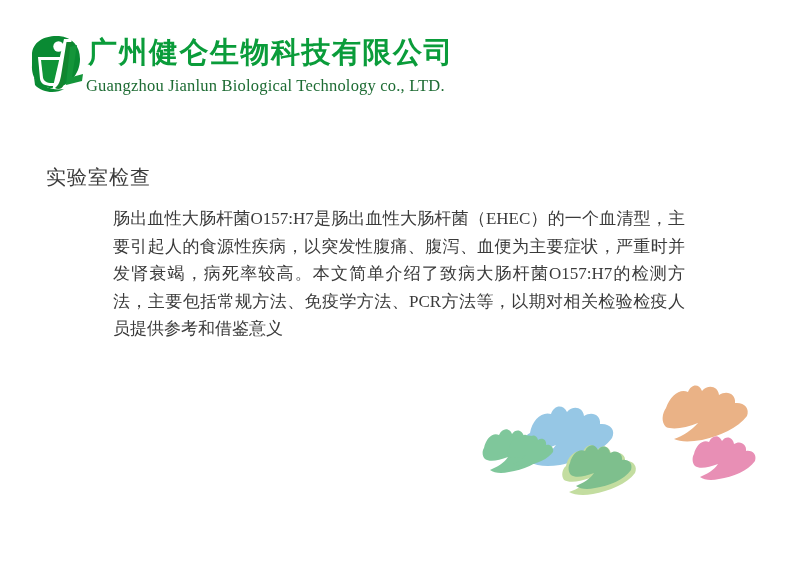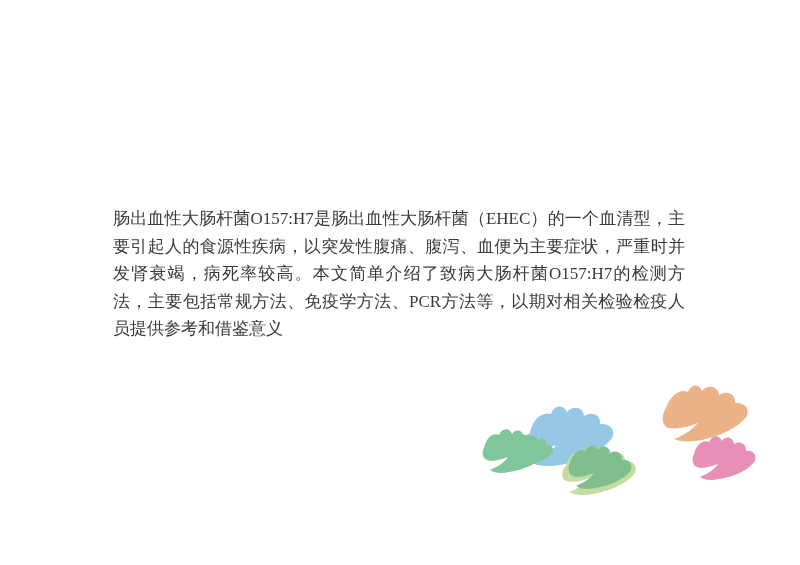--- a/index.html
+++ b/index.html
@@ -97,21 +97,49 @@
     height: 125px;
     pointer-events: none;
   }
   #leaf-decoration svg { display: block; }
 </style>
 </head>
 <body>
 
 <div id="slide">
 
-
+  <div id="logo-block">
+
+    <div id="logo-mark">
+      <svg width="62" height="62" viewBox="0 0 62 62" xmlns="http://www.w3.org/2000/svg">
+
+        <path d="M6 22 C6 8, 20 2, 33 3 C46 4, 54 13, 54 26 C54 42, 42 54, 28 55 C14 56, 5 46, 6 32 Z" fill="#0a8a33"></path>
+
+        <path d="M12 24 L40 24 L37 47 C36 51, 32 53, 26 53 C19 53, 15 51, 14 46 Z" fill="#ffffff"></path>
+
+        <path d="M15 27 L37 27 L34.5 45 C34 48, 30.5 50, 26 50 C20.5 50, 17.5 48, 17 44.5 Z" fill="#0f9437"></path>
+
+        <path d="M38 6 L46 6 L34 58 L26 58 Z" fill="#ffffff"></path>
+
+        <path d="M40.5 9 L46.5 9 L37.5 52 C36.5 56, 32 57, 29 55 C33 52, 34 48, 35 43 Z" fill="#12852f"></path>
+
+        <path d="M44 14 L51 12 L46 44 L57 41 L56 48 L40 52 Z" fill="#14953a"></path>
+
+        <circle cx="32.5" cy="13.5" r="5.2" fill="#ffffff"></circle>
+
+        <path d="M8 44 C14 53, 26 58, 38 56 C30 61, 16 60, 9 52 Z" fill="#0a8a33"></path>
+      </svg>
+    </div>
+
+    <div id="company-name-cn">广州健仑生物科技有限公司</div>
+
+    <div id="company-name-en">Guangzhou Jianlun Biological Technology co., LTD.</div>
+  </div>
+
+  <div id="section-title">实验室检查</div>
 
   <div id="body-paragraph">肠出血性大肠杆菌O157:H7是肠出血性大肠杆菌（EHEC）的一个血清型，主要引起人的食源性疾病，以突发性腹痛、腹泻、血便为主要症状，严重时并发肾衰竭，病死率较高。本文简单介绍了致病大肠杆菌O157:H7的检测方法，主要包括常规方法、免疫学方法、PCR方法等，以期对相关检验检疫人员提供参考和借鉴意义</div>
 
   <div id="leaf-decoration">
     <svg width="310" height="125" viewBox="0 0 310 125" xmlns="http://www.w3.org/2000/svg">
 
       <g>
         <path d="M196 30 C200 18, 210 10, 218 14 C221 6, 229 5, 232 13 C238 6, 248 8, 249 17
                  C257 12, 266 16, 265 25 C274 24, 280 30, 277 38
                  C268 50, 250 58, 232 62 C220 64, 210 64, 204 61

